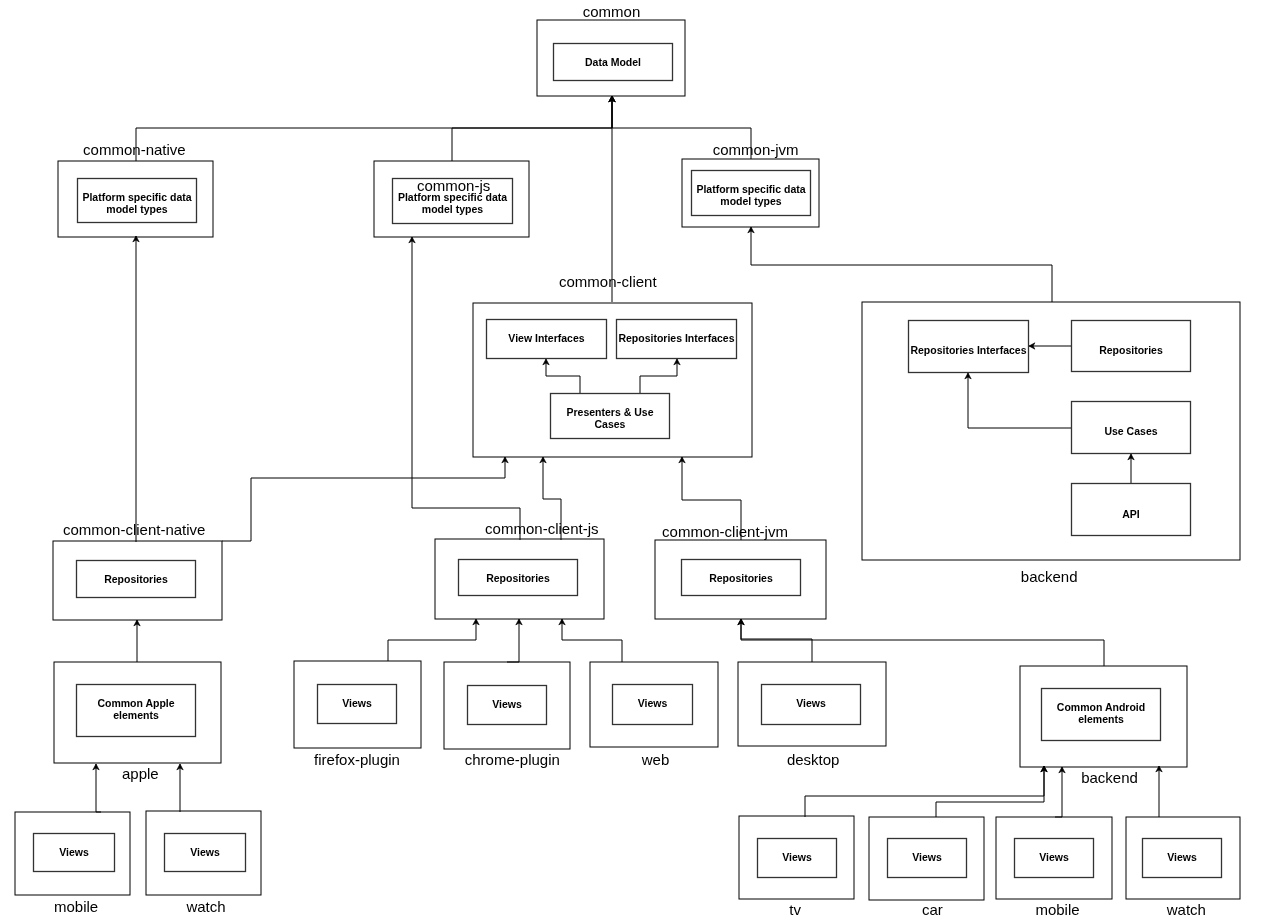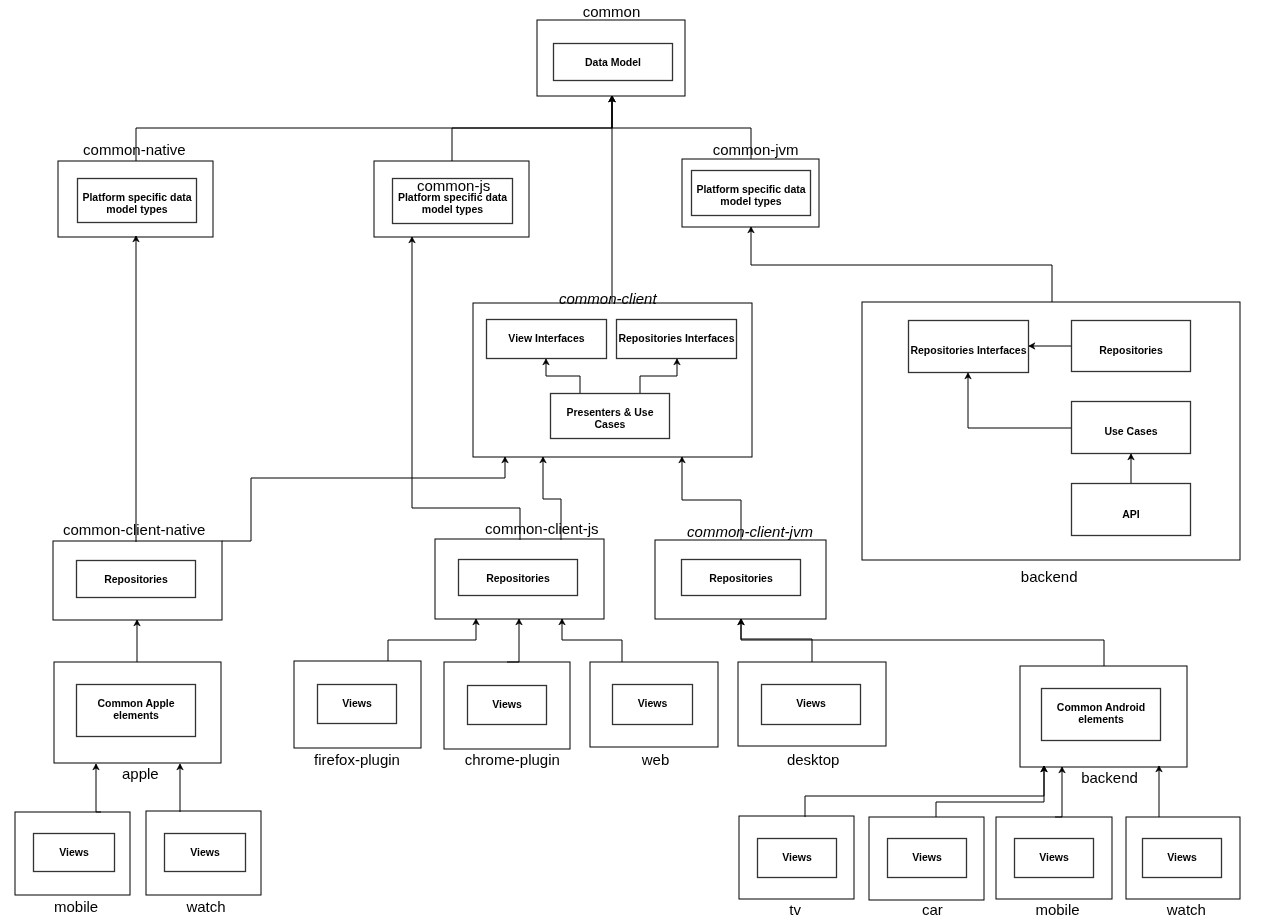--- a/index.html
+++ b/index.html
@@ -179,25 +179,25 @@
         <rect x="887.5" y="838.5" width="79" height="39" fill="#ffffff" stroke="#333333" stroke-width="1.3"></rect>
         <rect x="1014.5" y="838.5" width="79" height="39" fill="#ffffff" stroke="#333333" stroke-width="1.3"></rect>
         <rect x="1142.5" y="838.5" width="79" height="39" fill="#ffffff" stroke="#333333" stroke-width="1.3"></rect>
       </g>
   </svg>
   <div id="group-labels">
       <div class="glabel" style="left: 611.5px; top: 2.8px;">common</div>
       <div class="glabel" style="left: 134.4px; top: 141.3px;">common-native</div>
       <div class="glabel" style="left: 453.6px; top: 141.2px; margin-top: 36px;">common-js</div>
       <div class="glabel" style="left: 755.7px; top: 140.8px;">common-jvm</div>
-      <div class="glabel" style="left: 607.8px; top: 290px; font-style: italic;">common-client</div>
+      <div class="glabel" style="left: 607.8px; top: 273px;">common-client</div>
       <div class="glabel" style="left: 1049.2px; top: 567.7px;">backend</div>
       <div class="glabel" style="left: 134.2px; top: 520.5px;">common-client-native</div>
       <div class="glabel" style="left: 541.8px; top: 519.9px;">common-client-js</div>
-      <div class="glabel" style="left: 750px; top: 522.6px; font-style: italic;">common-client-jvm</div>
+      <div class="glabel" style="left: 725px; top: 522.6px;">common-client-jvm</div>
       <div class="glabel" style="left: 140.3px; top: 764.6px;">apple</div>
       <div class="glabel" style="left: 357px; top: 751.3px;">firefox-plugin</div>
       <div class="glabel" style="left: 512.3px; top: 751.3px;">chrome-plugin</div>
       <div class="glabel" style="left: 655.5px; top: 751.1px;">web</div>
       <div class="glabel" style="left: 813.2px; top: 751.1px;">desktop</div>
       <div class="glabel" style="left: 1109.5px; top: 768.8px;">backend</div>
       <div class="glabel" style="left: 76.1px; top: 897.6px;">mobile</div>
       <div class="glabel" style="left: 206px; top: 897.6px;">watch</div>
       <div class="glabel" style="left: 795.2px; top: 900.8px;">tv</div>
       <div class="glabel" style="left: 932.4px; top: 900.8px;">car</div>

